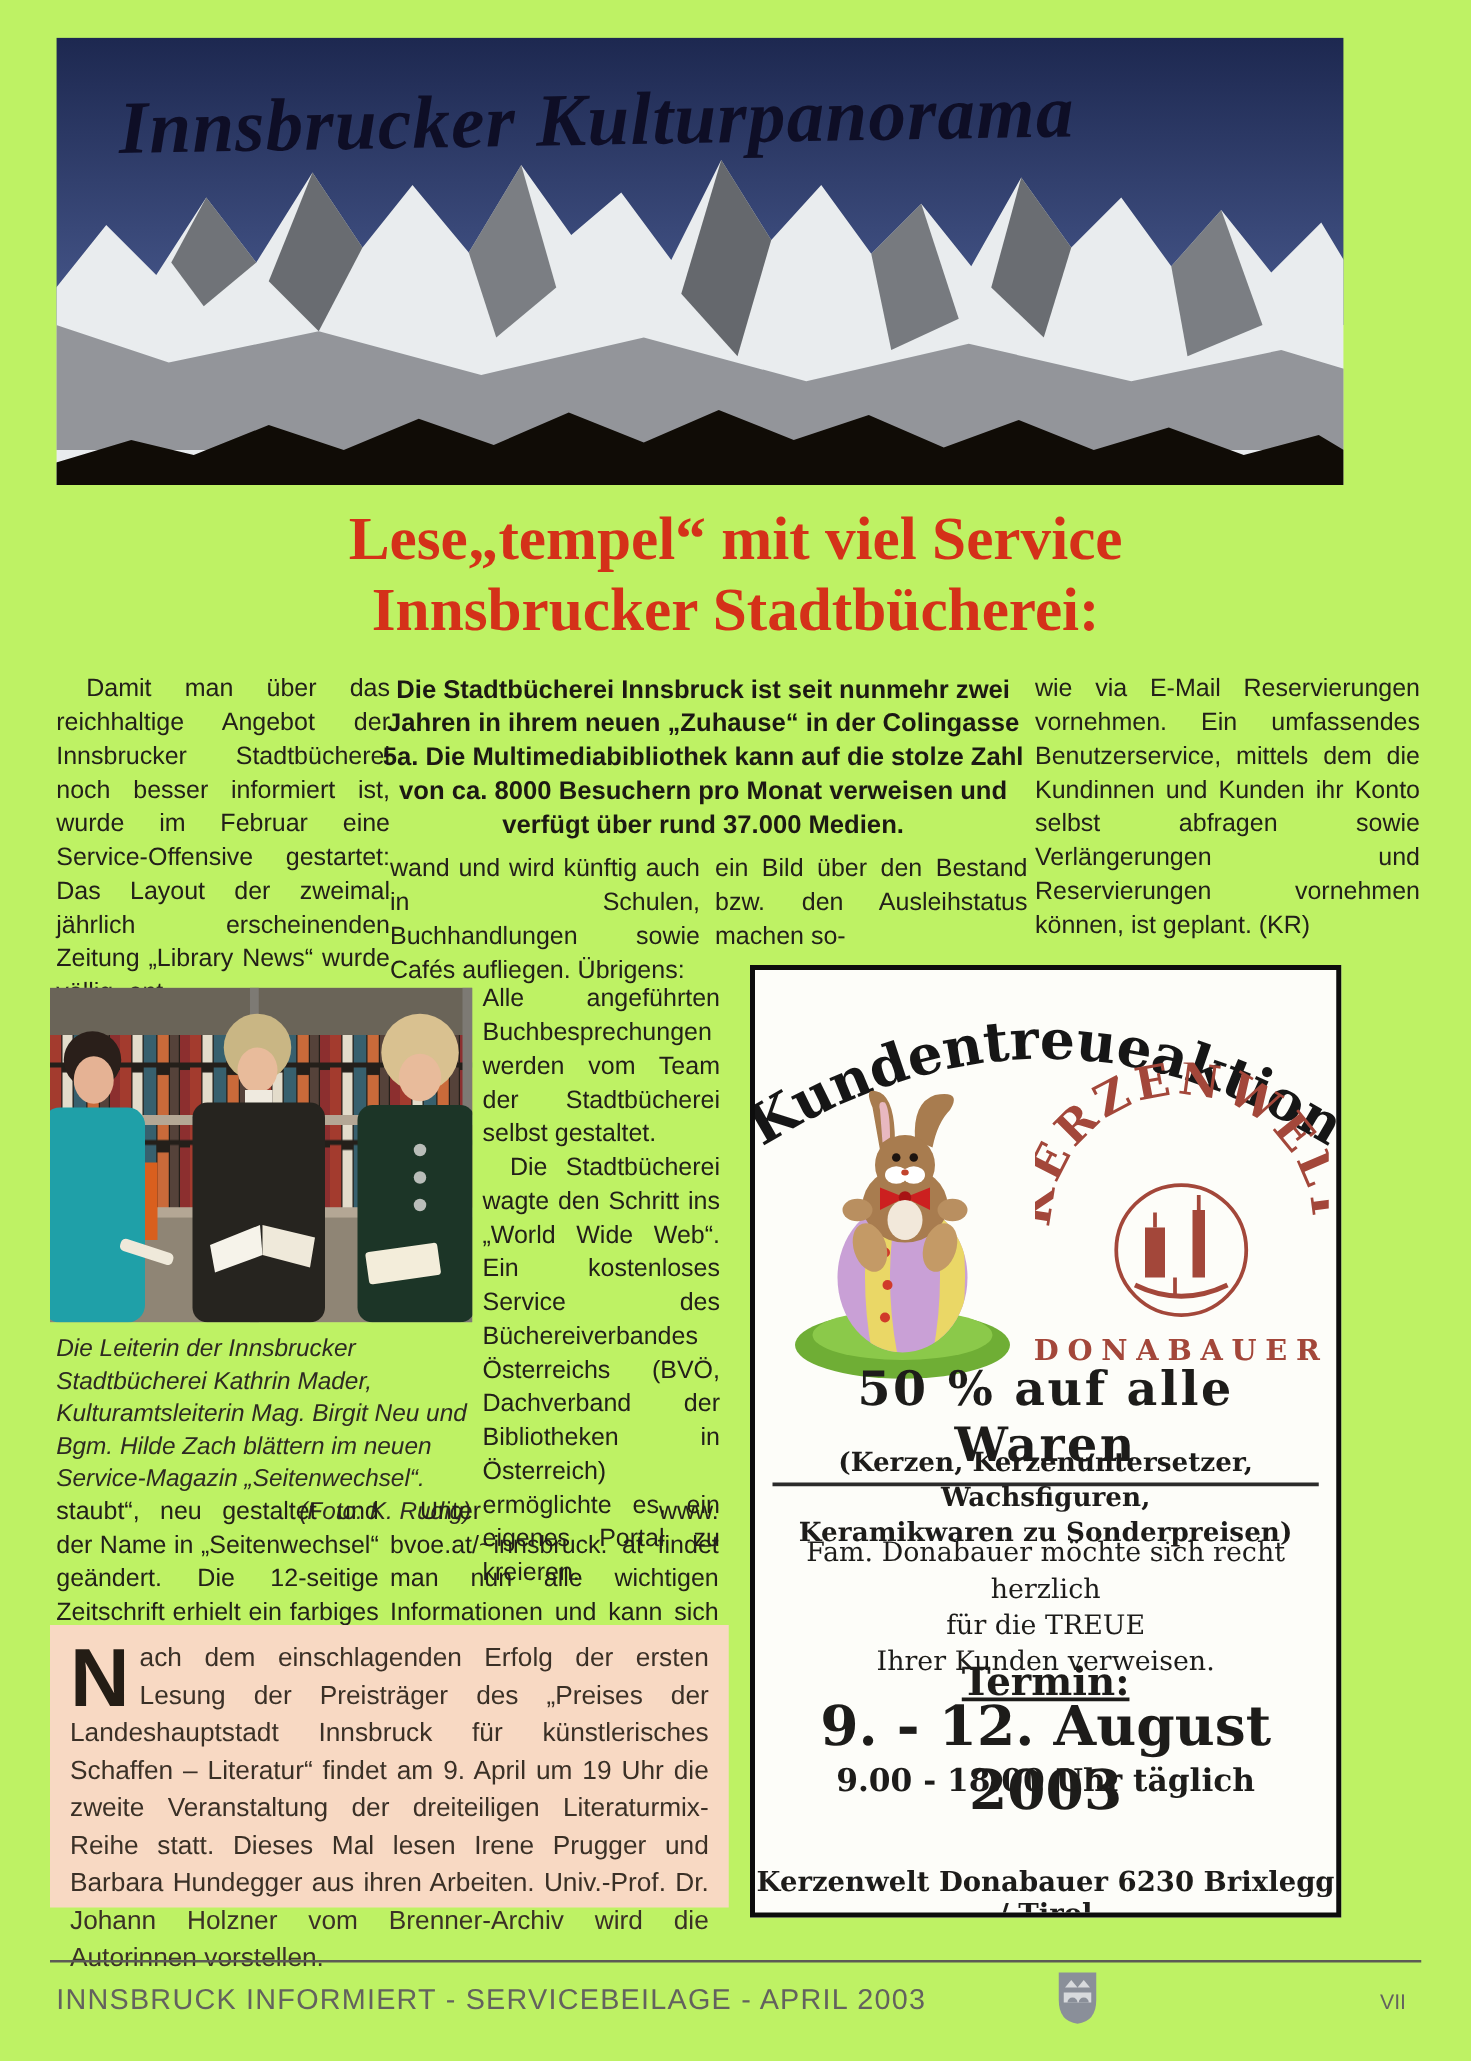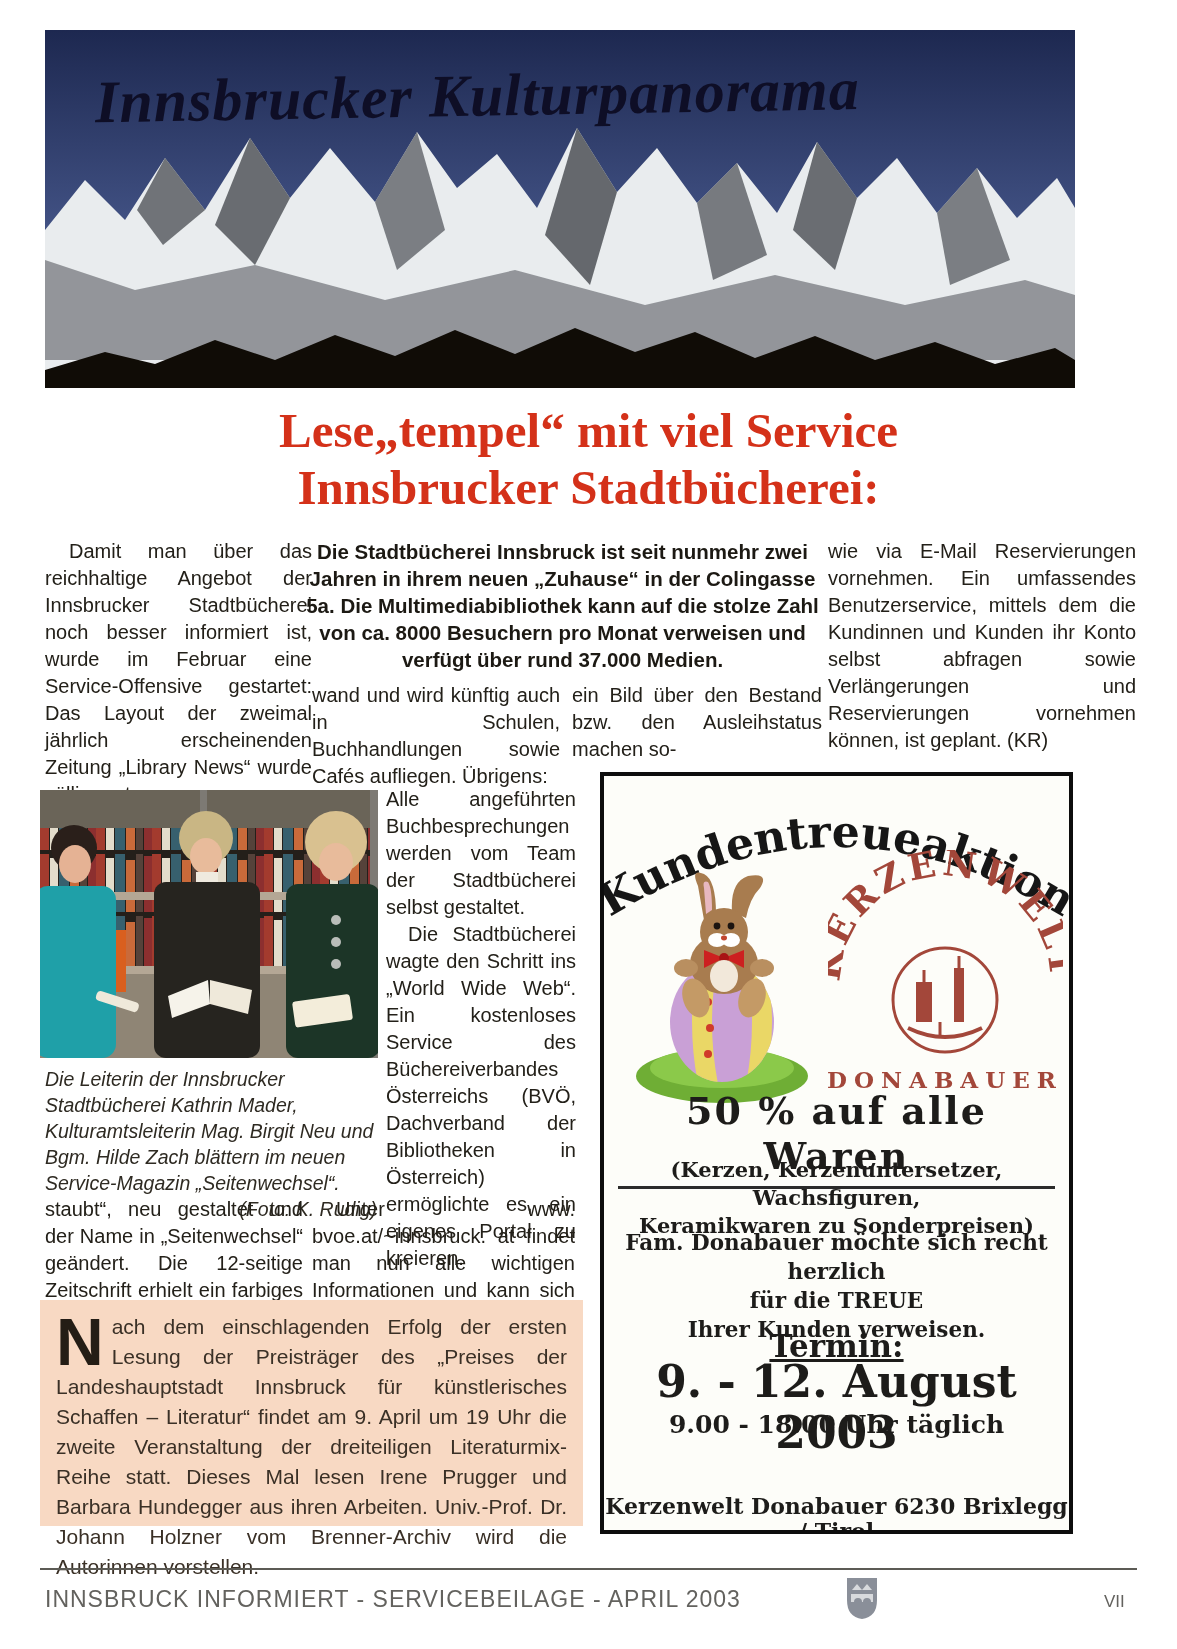--- a/index.html
+++ b/index.html
@@ -1,18 +1,18 @@
 <!DOCTYPE html>
 <html><head>
 <meta charset="utf-8">
 <style>
   html,body{margin:0;padding:0;background:#d8d2c2;}
   .page{
     position:relative; width:1177px; height:1649px; margin:0 auto;
-    background:#ffffff; overflow:hidden;
+    background:#bef264; overflow:hidden;
     font-family:"Liberation Sans", sans-serif; color:#232019;
   }
   
   .masthead{position:absolute; left:45px; top:30px; width:1030px; height:358px; overflow:hidden;}
   .masthead svg{display:block;}
   .masthead-title{
     position:absolute; left:50px; top:30px; width:960px;
     font-family:"Liberation Serif", serif; font-style:italic; font-weight:600;
     font-size:60px; color:#0e0e26; transform:rotate(-1deg); letter-spacing:1px;
   }
@@ -59,21 +59,21 @@
   }
   .adbox .arch{position:absolute; left:0; top:6px;}
   .adbox .bunny{position:absolute; left:16px; top:96px;}
   .adbox .klogo{position:absolute; left:224px; top:74px;}
   .offer{
     position:absolute; top:312px; left:14px; right:14px;
     font-weight:700; font-size:38px; letter-spacing:2px;
     border-bottom:3px solid #2b2b2b; padding-bottom:8px;
   }
   .offer-note{position:absolute; top:380px; left:8px; right:8px; font-weight:700; font-size:21px; line-height:28px;}
-  .thanks{position:absolute; top:452px; left:8px; right:8px; font-weight:700; font-size:21.5px; line-height:29px;text-align:center;}
+  .thanks{position:absolute; top:452px; left:8px; right:8px; font-weight:400; font-size:21.5px; line-height:29px;text-align:center;}
   .termin-label{position:absolute; top:552px; left:0; right:0; font-weight:700; font-size:31px; text-decoration:underline;}
   .termin-date{position:absolute; top:580px; left:0; right:0; font-weight:700; font-size:44px;}
   .termin-hours{position:absolute; top:634px; left:0; right:0; font-weight:700; font-size:25px;}
   .ad-address{position:absolute; top:668px; left:0; right:0; font-weight:700; font-size:22px; line-height:25px; white-space:pre-wrap;}
   
   .footer-divider{position:absolute; left:40px; top:1568px; width:1097px; height:2px; background:#5c5b55;}
   .footer-text{position:absolute; left:45px; top:1586px; font-size:23px; letter-spacing:1px; color:#63625e;}
   .crest{position:absolute; left:845px; top:1576px;}
   .page-number{position:absolute; left:1104px; top:1592px; font-size:17px; color:#63625e;}
 </style>

